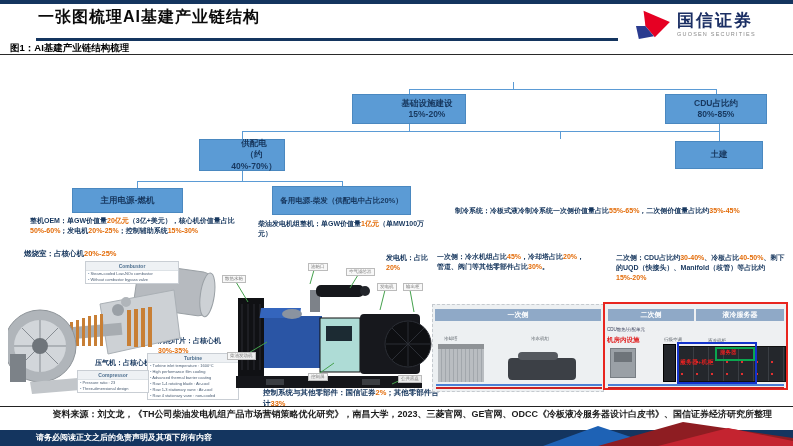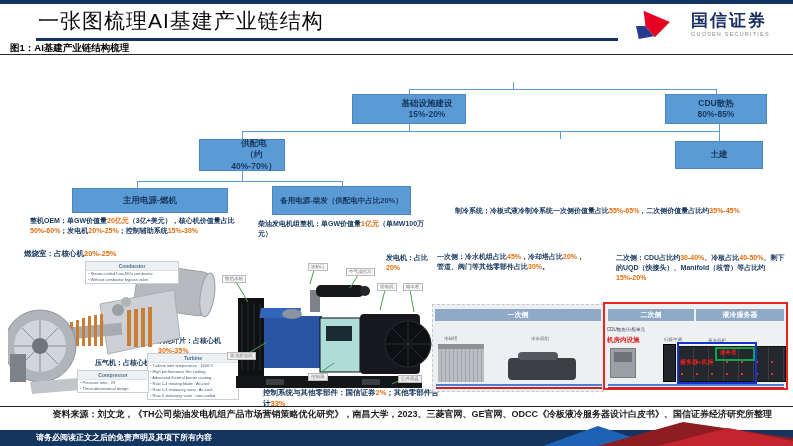--- a/index.html
+++ b/index.html
@@ -1,39 +1,39 @@
 <!DOCTYPE html>
 <html><head>
 <meta charset="utf-8">
 <style>
   html,body{margin:0;padding:0;background:#fff;}
   #slide{position:relative;width:793px;height:446px;background:#fff;overflow:hidden;
          font-family:"Liberation Sans",sans-serif;}
   .abs{position:absolute;}
   
   #topbar{left:0;top:0;width:793px;height:4px;background:#14355f;}
-  #page-title{left:38px;top:7px;font-size:21px;font-weight:normal;color:#0a0a0a;letter-spacing:1px;}
+  #page-title{left:38px;top:7px;font-size:16px;font-weight:bold;color:#0a0a0a;letter-spacing:1px;}
   #title-rule{left:36px;top:38px;width:582px;height:3px;background:#14355f;}
   #fig-caption{left:10px;top:42px;font-size:9.5px;font-weight:bold;color:#000;}
   #caption-rule{left:0;top:54px;width:793px;height:1px;background:#2a2a2a;}
   
-  #logo{left:633px;top:8px;display:flex;align-items:center;gap:20px;}
+  #logo{left:633px;top:8px;display:flex;align-items:center;gap:6px;}
   #logo .cn{font-size:17px;font-weight:bold;color:#1b2f64;letter-spacing:2px;line-height:1;}
   #logo .en{font-size:5.5px;color:#8a8a8a;letter-spacing:1.2px;margin-top:2px;}
   
   .node{position:absolute;background:#5b9bd5;border:1px solid #4a88c0;color:#17375e;font-weight:bold;
         display:flex;flex-direction:column;align-items:center;justify-content:center;text-align:center;
         font-size:8.5px;line-height:1.3;box-sizing:border-box;}
   #n-aidc{left:473px;top:63px;width:82px;height:19px;font-size:9px;}
   #n-infra{left:352px;top:94px;width:114px;height:30px;padding-left:36px;}
   #n-it{left:665px;top:94px;width:102px;height:30px;}
   #n-power{left:199px;top:139px;width:86px;height:32px;padding-left:24px;}
   #n-cooling{left:517px;top:139px;width:86px;height:32px;}
   #n-civil{left:675px;top:141px;width:88px;height:28px;}
-  #n-main{left:72px;top:188px;width:156px;height:25px;text-align:center;}
+  #n-main{left:72px;top:188px;width:111px;height:25px;text-align:center;}
   #n-backup{left:272px;top:186px;width:139px;height:29px;font-size:7.5px;padding:0 3px;}
   .cline{position:absolute;background:#5b9bd5;}
   
   .note{position:absolute;font-weight:bold;font-size:7px;line-height:1.4;color:#17375e;}
   .seg-n{color:#17375e;} .seg-o{color:#e36c09;}
   #note-oem{left:30px;top:216px;width:232px;}
   #note-combustor{left:24px;top:249px;width:210px;font-size:7.5px;}
   #note-diesel-unit{left:258px;top:219px;width:168px;}
   #note-cooling-sys{left:455px;top:206px;width:292px;}
   #note-primary{left:437px;top:252px;width:152px;}
@@ -117,21 +117,21 @@
   <div class="cline" style="left:242px;top:171px;width:1px;height:10px;"></div>
   <div class="cline" style="left:137px;top:181px;width:205px;height:1px;"></div>
   <div class="cline" style="left:137px;top:181px;width:1px;height:7px;"></div>
   <div class="cline" style="left:342px;top:181px;width:1px;height:5px;"></div>
 
   <div class="node" id="n-infra">
     <span>基础设施建设</span>
     <span>15%-20%</span>
   </div>
   <div class="node" id="n-it">
-    <span>CDU散热</span>
+    <span>CDU占比约</span>
     <span>80%-85%</span>
   </div>
   <div class="node" id="n-power">
     <span>供配电</span>
     <span>（约40%-70%）</span>
   </div>
   <div class="node" id="n-civil">
     <span>土建</span>
   </div>
   <div class="node" id="n-main">

